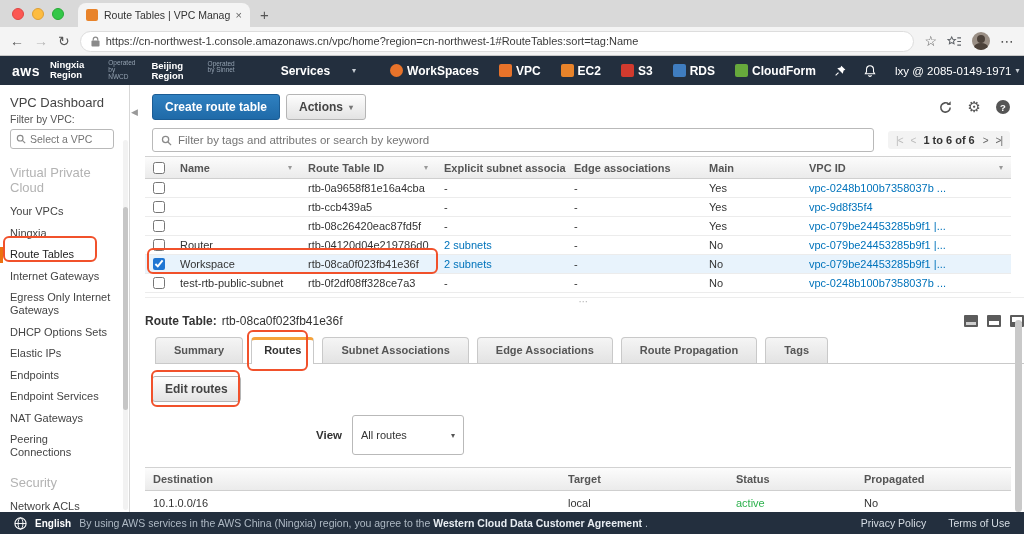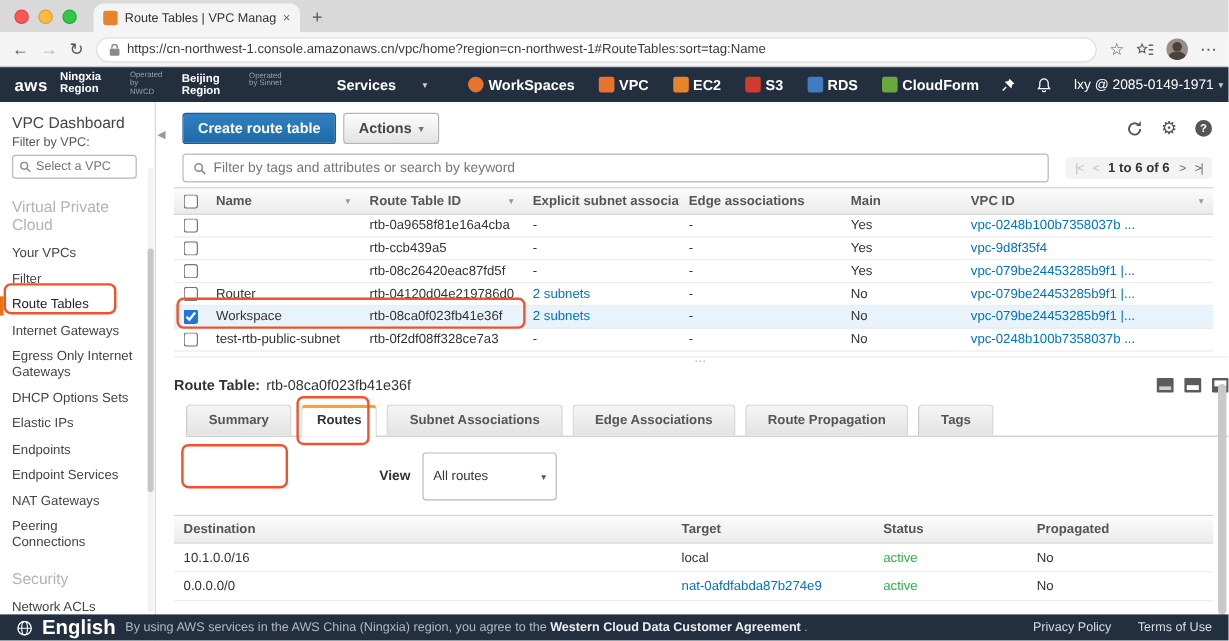--- a/index.html
+++ b/index.html
@@ -136,21 +136,21 @@
                align-items:center; border-bottom:1px solid #ededed; font-size:11px; color:#333; }
   .route-head { background:linear-gradient(#fcfcfc,#ebebeb); border-top:1px solid #d2d2d2;
                 border-bottom:1px solid #cfcfcf; font-weight:bold; color:#555; }
   .status-active { color:#2db14d; }
 
   .dt-scroll { position:absolute; right:2px; top:6px; width:7px; height:192px; background:#c9c9c9; border-radius:4px; }
 
   
   .footer { position:absolute; left:0; right:0; bottom:0; height:22px; background:#232f3e; z-index:20;
             display:flex; align-items:center; padding:0 14px; gap:8px; }
-  .ft-lang { color:#fff; font-weight:bold; font-size:17px; }
+  .ft-lang { color:#fff; font-weight:bold; font-size:10px; }
   .ft-legal { color:#aeb9c4; font-size:10.5px; white-space:nowrap; }
   .ft-legal b { color:#e8edf2; }
   .ft-right { margin-left:auto; display:flex; gap:22px; }
   .ft-link { color:#d6dde4; font-size:10.5px; }
 
   
   .ann { position:absolute; border:2px solid #f1512b; border-radius:6px; z-index:50; pointer-events:none; }
   .ann-1 { left:3px;   top:236px; width:94px;  height:26px; }
   .ann-2 { left:147px; top:248px; width:291px; height:26px; }
   .ann-3 { left:247px; top:330px; width:61px;  height:41px; }
@@ -270,21 +270,21 @@
       <div class="sb-search">
         <svg width="10" height="10" viewBox="0 0 12 12">
             <circle cx="5" cy="5" r="3.4" fill="none" stroke="#8a8a8a" stroke-width="1.4"></circle>
             <path d="M7.6 7.6L11 11" stroke="#8a8a8a" stroke-width="1.4"></path>
           </svg>
         <input placeholder="Select a VPC" style="">
       </div>
       <div class="sb-section">Virtual Private Cloud</div>
       <ul class="sb-list">
         <li>Your VPCs</li>
-        <li>Filter</li>
+        <li>Ningxia</li>
         <li class="active">Route Tables</li>
         <li>Internet Gateways</li>
         <li>Egress Only Internet Gateways</li>
         <li>DHCP Options Sets</li>
         <li>Elastic IPs</li>
         <li>Endpoints</li>
         <li>Endpoint Services</li>
         <li>NAT Gateways</li>
         <li>Peering Connections</li>
       </ul>
@@ -451,20 +451,23 @@
 
         <div class="tabsrow">
           <span class="dtab">Summary</span>
           <span class="dtab active">Routes</span>
           <span class="dtab">Subnet Associations</span>
           <span class="dtab">Edge Associations</span>
           <span class="dtab">Route Propagation</span>
           <span class="dtab">Tags</span>
         </div>
 
+        <div class="editrow">
+          <button class="btn-gray">Edit routes</button>
+        </div>
 
         <div class="viewrow">
           <span class="viewlabel">View</span>
           <div class="select">
             <span>All routes</span>
             <span class="caret" style="color:#555;">▾</span>
           </div>
         </div>
 
         <div class="routes-table">

